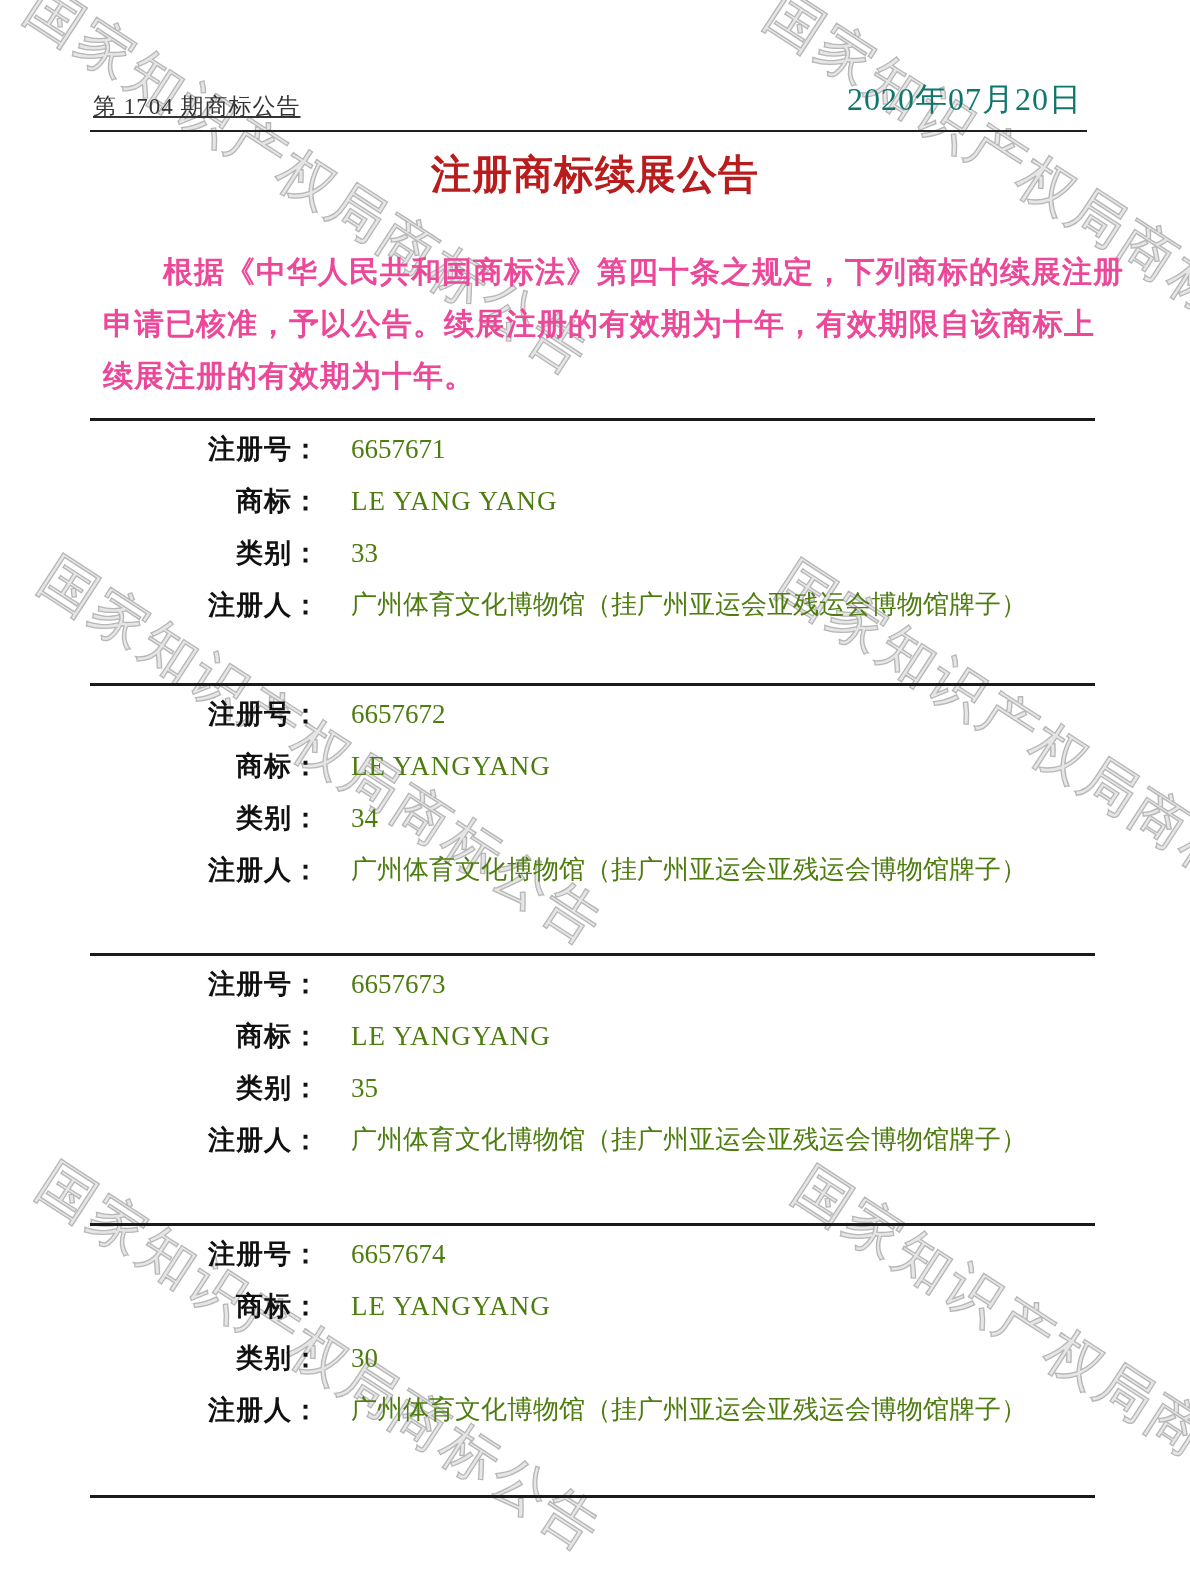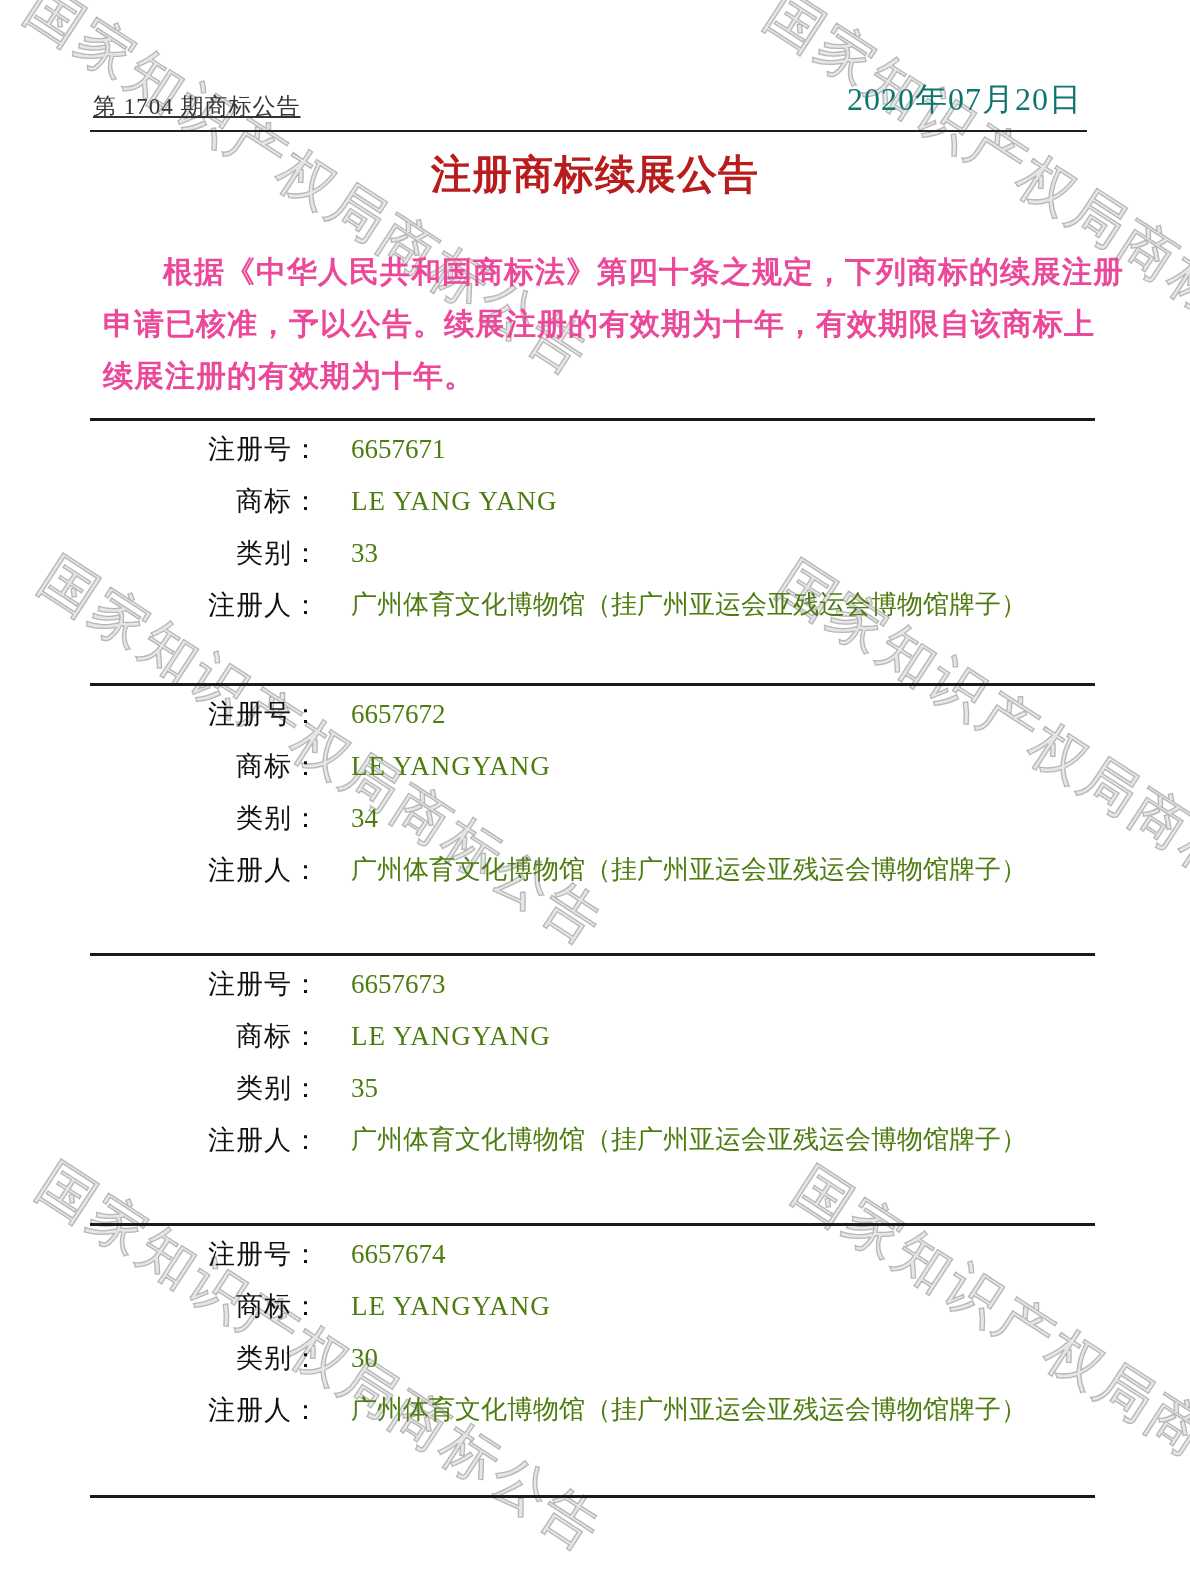--- a/index.html
+++ b/index.html
@@ -35,21 +35,21 @@
   .intro-line.indent{text-indent:60px;}
   
   .records{position:absolute;z-index:1;left:90px;top:418px;width:1005px;height:1080px;
     box-sizing:border-box;border-bottom:3px solid #1a1a1a;}
   .record{box-sizing:border-box;border-top:3px solid #1a1a1a;padding-top:13px;}
   .record:nth-of-type(1){height:265px;}
   .record:nth-of-type(2){height:270px;}
   .record:nth-of-type(3){height:270px;}
   .record:nth-of-type(4){height:272px;}
   .row{display:flex;height:52px;line-height:30px;font-size:27px;}
-  .row .label{width:230px;text-align:right;font-weight:400;color:#111;letter-spacing:1px;flex:0 0 auto;}
+  .row .label{width:230px;text-align:right;font-weight:700;color:#111;letter-spacing:1px;flex:0 0 auto;}
   .row .value{margin-left:31px;color:#4d7c0f;}
   .value-tm{letter-spacing:1px;}
   .value-registrant{font-size:26px;}
 </style>
 </head>
 <body>
 
 <div class="page">
 
   <div class="wm-layer">

